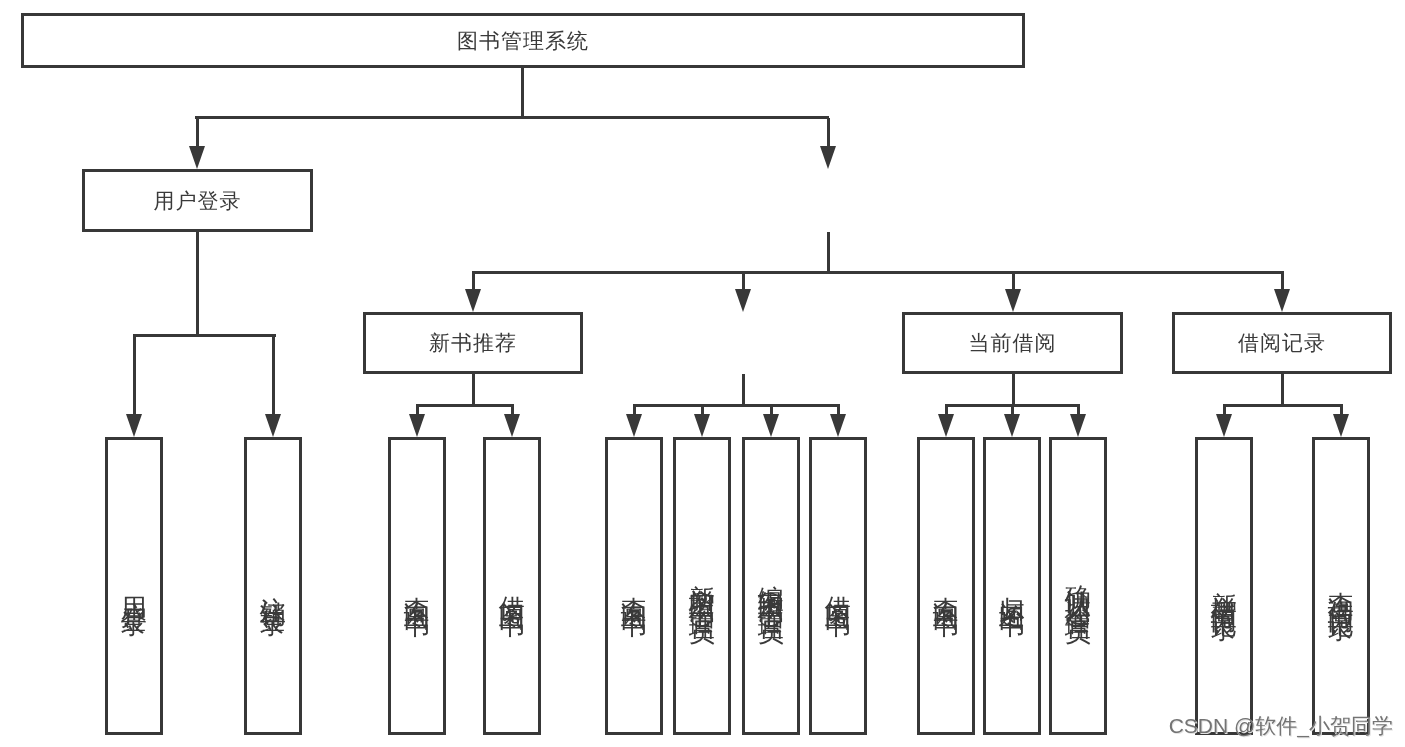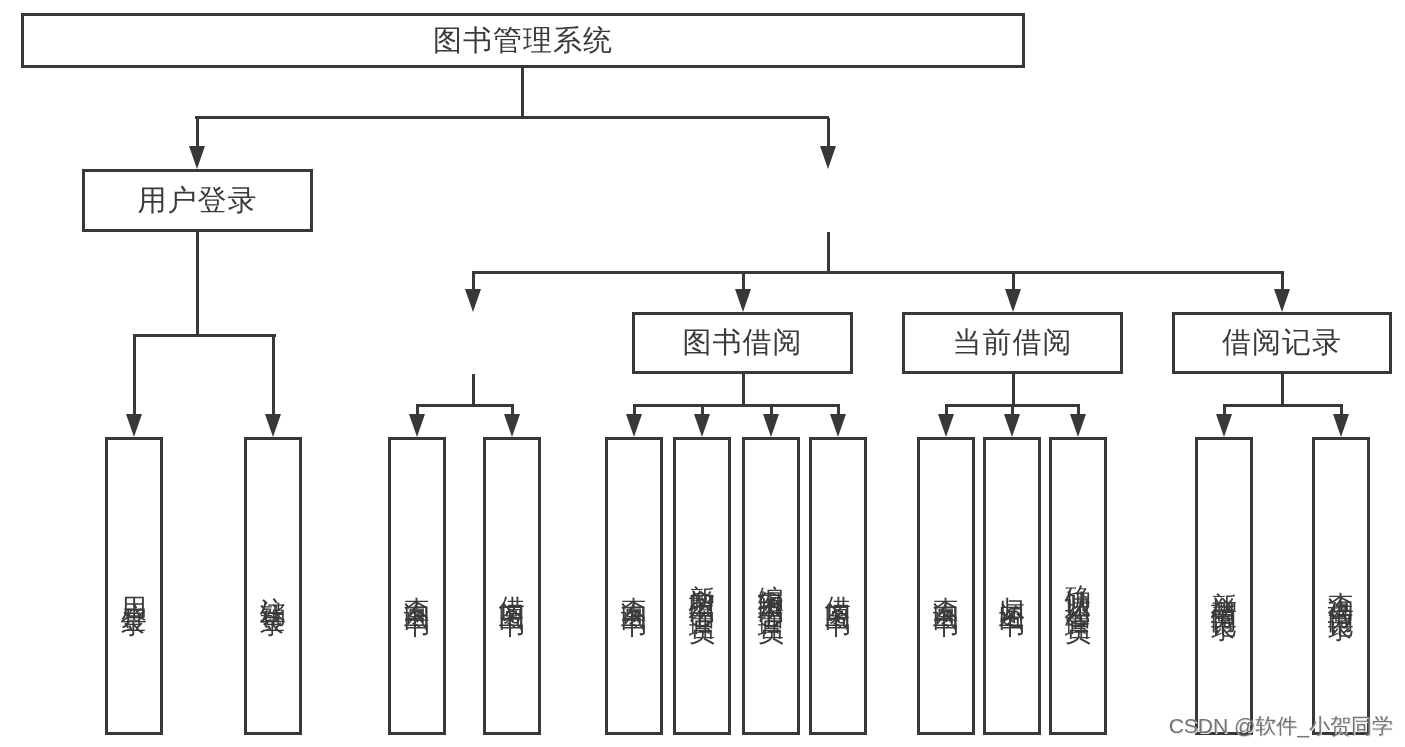--- a/index.html
+++ b/index.html
@@ -15,21 +15,21 @@
     position: absolute;
     box-sizing: border-box;
     background: #ffffff;
     border: 3px solid #383838;
     color: #3a3a3a;
     display: flex;
     align-items: center;
     justify-content: center;
   }
   .node-h {
-    font-size: 29px;
+    font-size: 21px;
     letter-spacing: 1px;
     white-space: nowrap;
     justify-content: center;
   }
   .node-v {
     writing-mode: vertical-rl;
     text-orientation: mixed;
     font-size: 26px;
     letter-spacing: 5px;
     line-height: 1.1;
@@ -85,22 +85,22 @@
   <div class="hline" style="left:472px; top:271px; width:812px;"></div>
   <div class="vline" style="left:472px; top:273px; height:17px;"></div>
   <div class="arrow" style="left:465px; top:289px;"></div>
   <div class="vline" style="left:742px; top:273px; height:17px;"></div>
   <div class="arrow" style="left:735px; top:289px;"></div>
   <div class="vline" style="left:1012px; top:273px; height:17px;"></div>
   <div class="arrow" style="left:1005px; top:289px;"></div>
   <div class="vline" style="left:1281px; top:273px; height:17px;"></div>
   <div class="arrow" style="left:1274px; top:289px;"></div>
 
-  <div class="node node-h" style="left:632px; top:312px; width:221px; height:62px;">
-    <span>图书借阅</span>
+  <div class="node node-h" style="left:363px; top:312px; width:220px; height:62px;">
+    <span>新书推荐</span>
   </div>
   <div class="node node-h" style="left:1172px; top:312px; width:220px; height:62px;">
     <span>借阅记录</span>
   </div>
   <div class="node node-h" style="left:902px; top:312px; width:221px; height:62px;">
     <span>当前借阅</span>
   </div>
 
   <div class="vline" style="left:472px; top:374px; height:32px;"></div>
   <div class="hline" style="left:416px; top:404px; width:98px;"></div>

